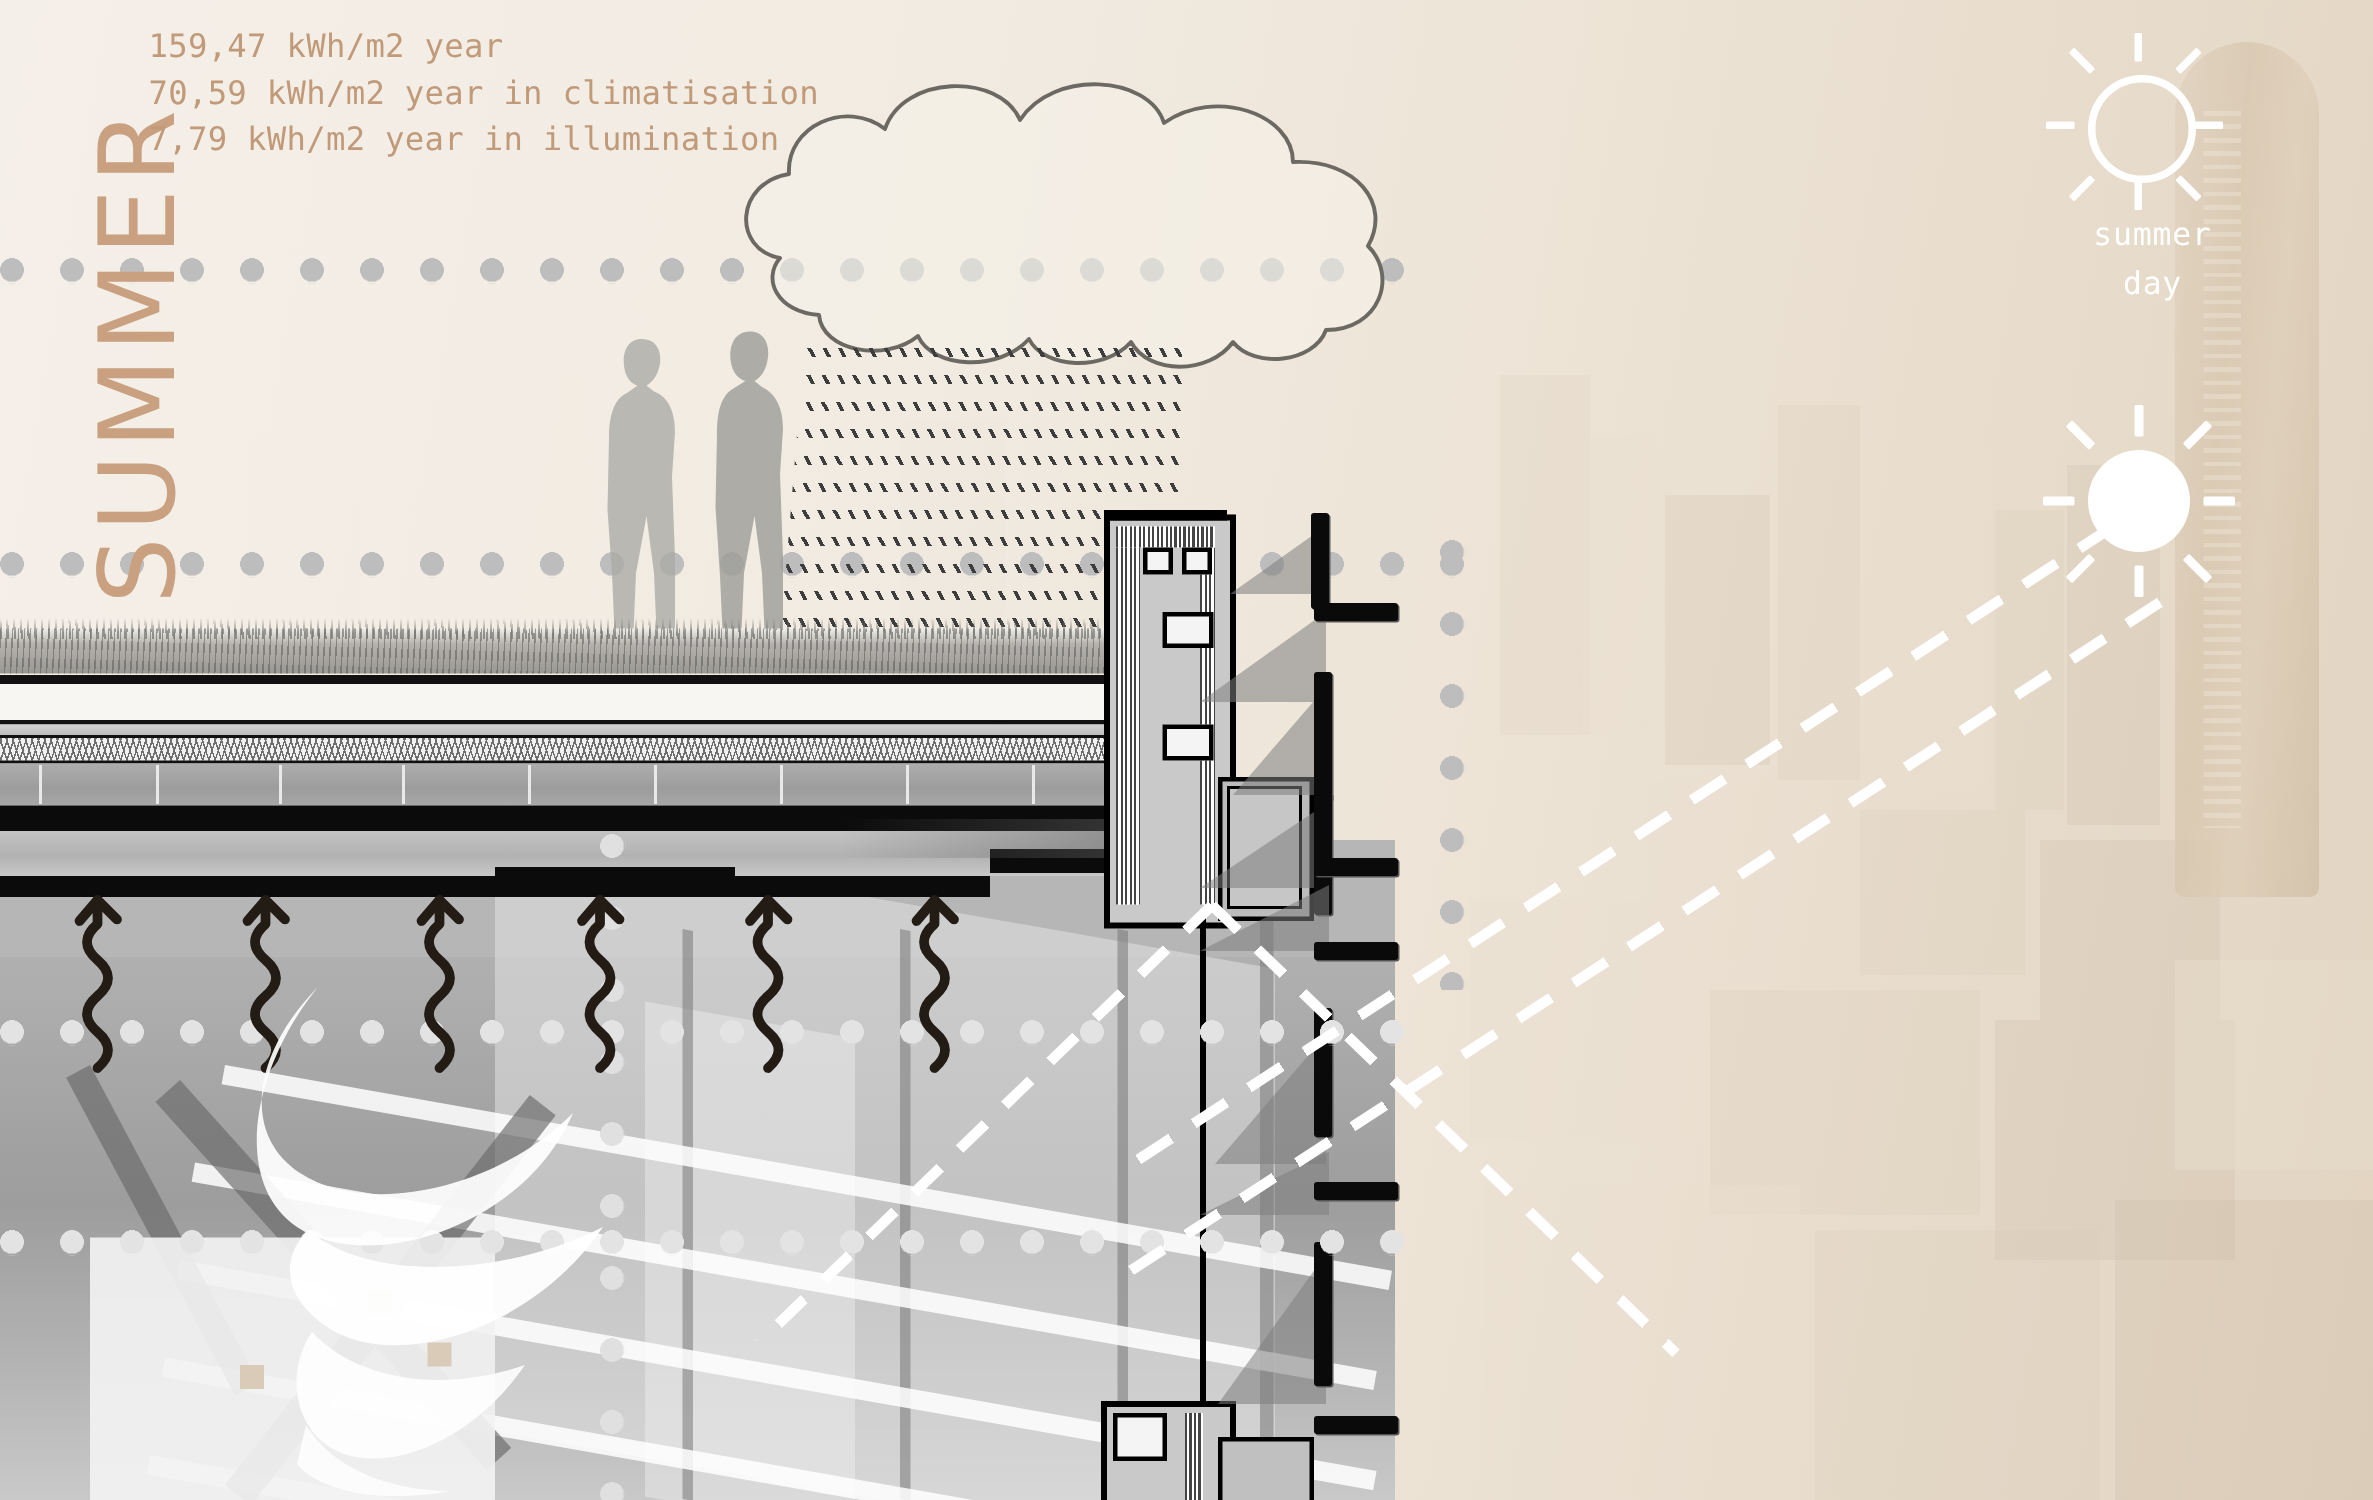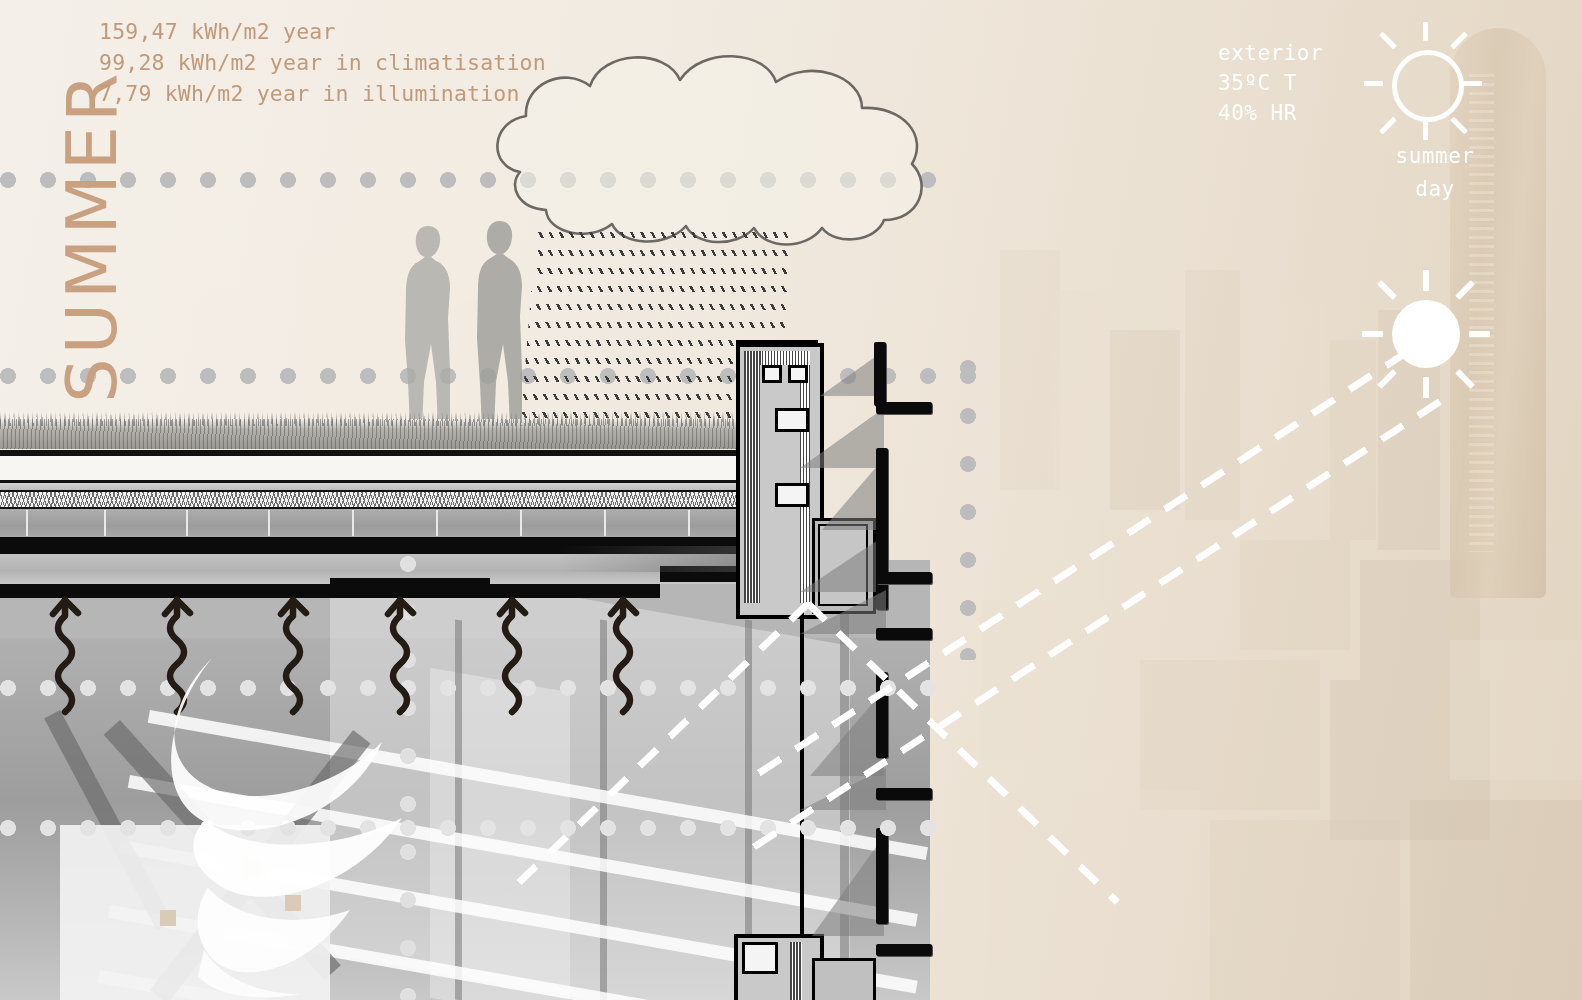--- a/index.html
+++ b/index.html
@@ -373,23 +373,18 @@
     <div class="ray" style="left:14px;top:17px;width:22px;height:6px;transform:rotate(45deg);"></div>
     <div class="ray" style="left:92px;top:17px;width:22px;height:6px;transform:rotate(-45deg);"></div>
     <div class="ray" style="left:14px;top:106px;width:22px;height:6px;transform:rotate(-45deg);"></div>
     <div class="ray" style="left:92px;top:106px;width:22px;height:6px;transform:rotate(45deg);"></div>
   </div>
 
   <div class="season-title">SUMMER</div>
 
   <div class="stats">
     <div>159,47 kWh/m2 year</div>
-    <div>99,28 kWh/m2 year in climatisation</div>
+    <div>70,59 kWh/m2 year in climatisation</div>
     <div>7,79 kWh/m2 year in illumination</div>
   </div>
 
-  <div class="ext-box">
-    <div>exterior</div>
-    <div>35ºC  T</div>
-    <div>40% HR</div>
-  </div>
 
 </div>
 
 </body></html>

